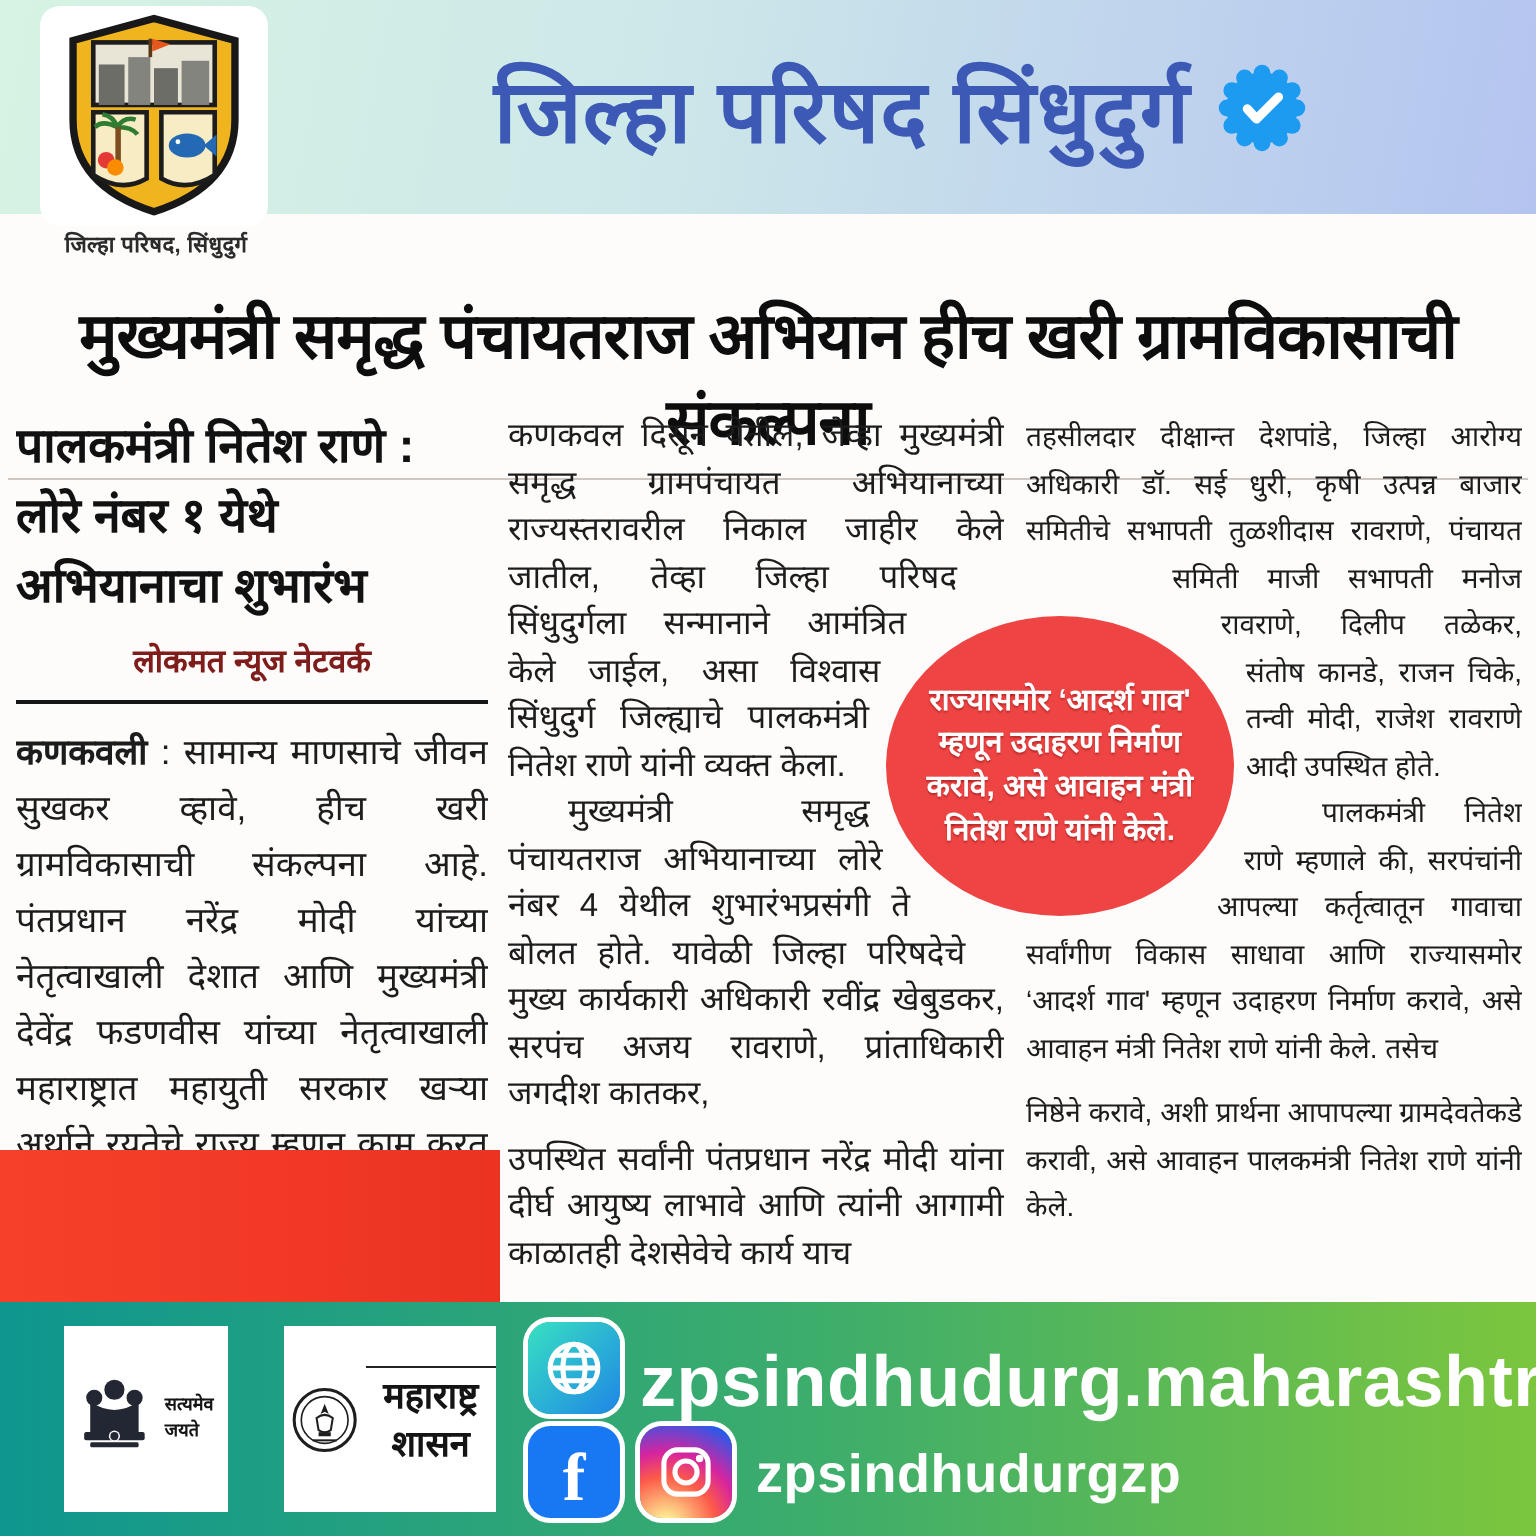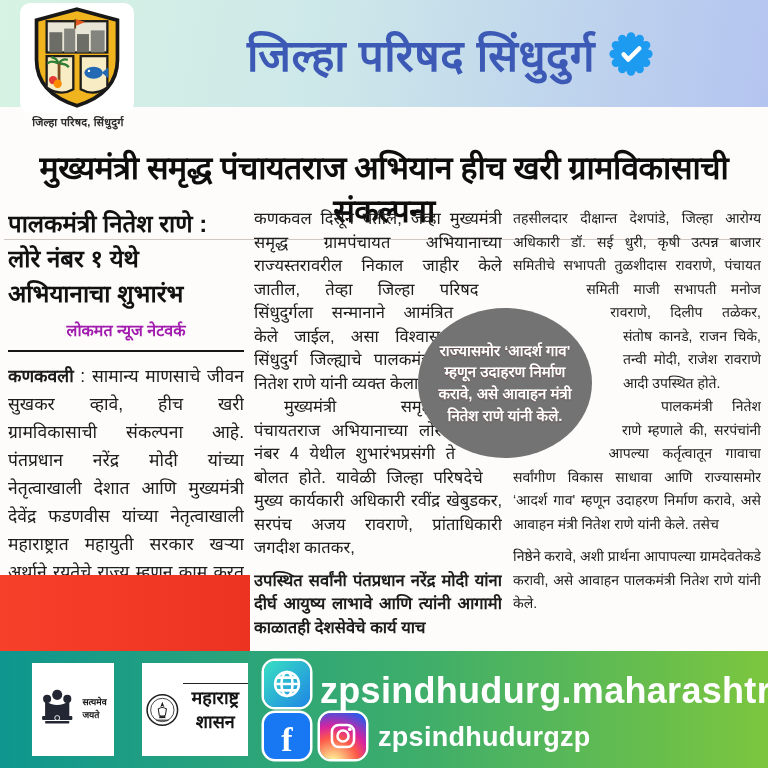--- a/index.html
+++ b/index.html
@@ -26,41 +26,41 @@
     border-bottom:1px solid #cfc8c2; letter-spacing:-0.5px; }
 
   
   .col { position:absolute; top:207px; height:443px; overflow:hidden; color:#1c1c1c; }
   .col p { text-align:justify; }
   .col-left  { left:8px;   width:236px; }
   .col-mid   { left:254px; width:248px; font-size:16.5px; line-height:23.5px; }
   .col-right { left:513px; width:248px; font-size:14px; line-height:23.5px; }
 
   .subhead { font-size:24px; line-height:1.45; font-weight:800; color:#111; text-align:left; }
-  .byline  { font-size:16px; font-weight:800; text-align:center; margin-top:8px; color:#a21caf; }
+  .byline  { font-size:16px; font-weight:800; text-align:center; margin-top:8px; color:#7f1d1d; }
   .rule    { border-top:2.5px solid #161616; margin:9px 0 10px 0; }
   .body-left { font-size:17.5px; line-height:28px; }
   .dateline { font-weight:800; }
 
   .para2-mid   { text-indent:30px; }
-  .para3-mid   { margin-top:9px;font-weight:bold; }
+  .para3-mid   { margin-top:9px; }
   .para2-right { text-indent:38px; }
   .para3-right { margin-top:9px; }
 
   
   .wrap-mid { float:right; width:72px; height:262px;
     shape-outside:circle(96px at 100px 175px); }
   .wrap-right { float:left; width:110px; height:258px;
     shape-outside:circle(98px at 18px 175px); }
 
   
   .red-block { position:absolute; left:0; top:575px; width:250px; height:77px;
     background:linear-gradient(90deg,#f7402a,#ec3322); z-index:2; }
-  .highlight-circle { position:absolute; left:418px; top:308px; width:174px; height:150px;
-    background:#737373; border-radius:50%; z-index:2;
+  .highlight-circle { position:absolute; left:443px; top:308px; width:174px; height:150px;
+    background:#ef4444; border-radius:50%; z-index:2;
     display:flex; align-items:center; justify-content:center; text-align:center;
     padding:16px 14px; }
   .highlight-circle span { color:#ffffff; font-weight:800; font-size:15px; line-height:1.45;
     text-shadow:0 1px 1px rgba(90,0,0,0.35); }
 
   
   .footer { position:absolute; left:0; top:651px; width:768px; height:117px;
     background:linear-gradient(90deg,#0e968f 0%, #3fae6a 55%, #7cc63e 100%); z-index:4; }
   .gov-card { position:absolute; background:#ffffff; display:flex; flex-direction:row;
     align-items:center; justify-content:flex-end; overflow:hidden; }

